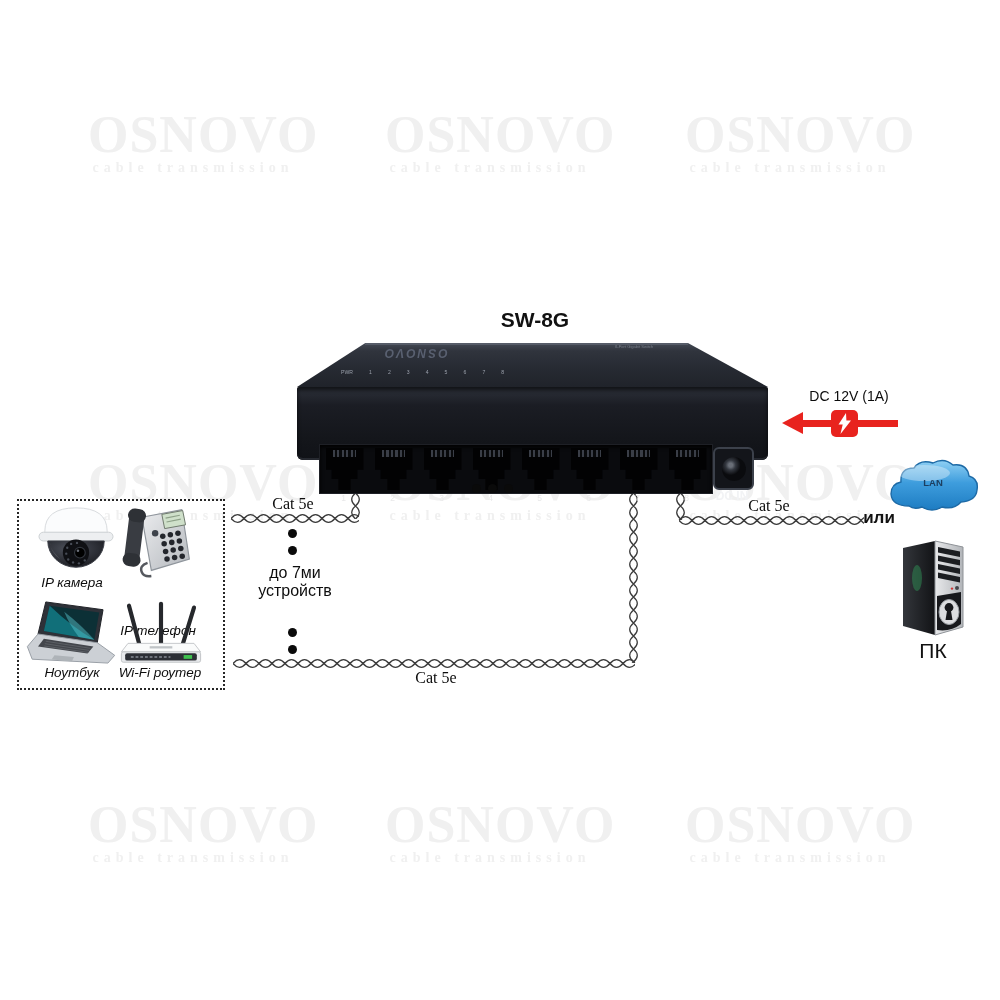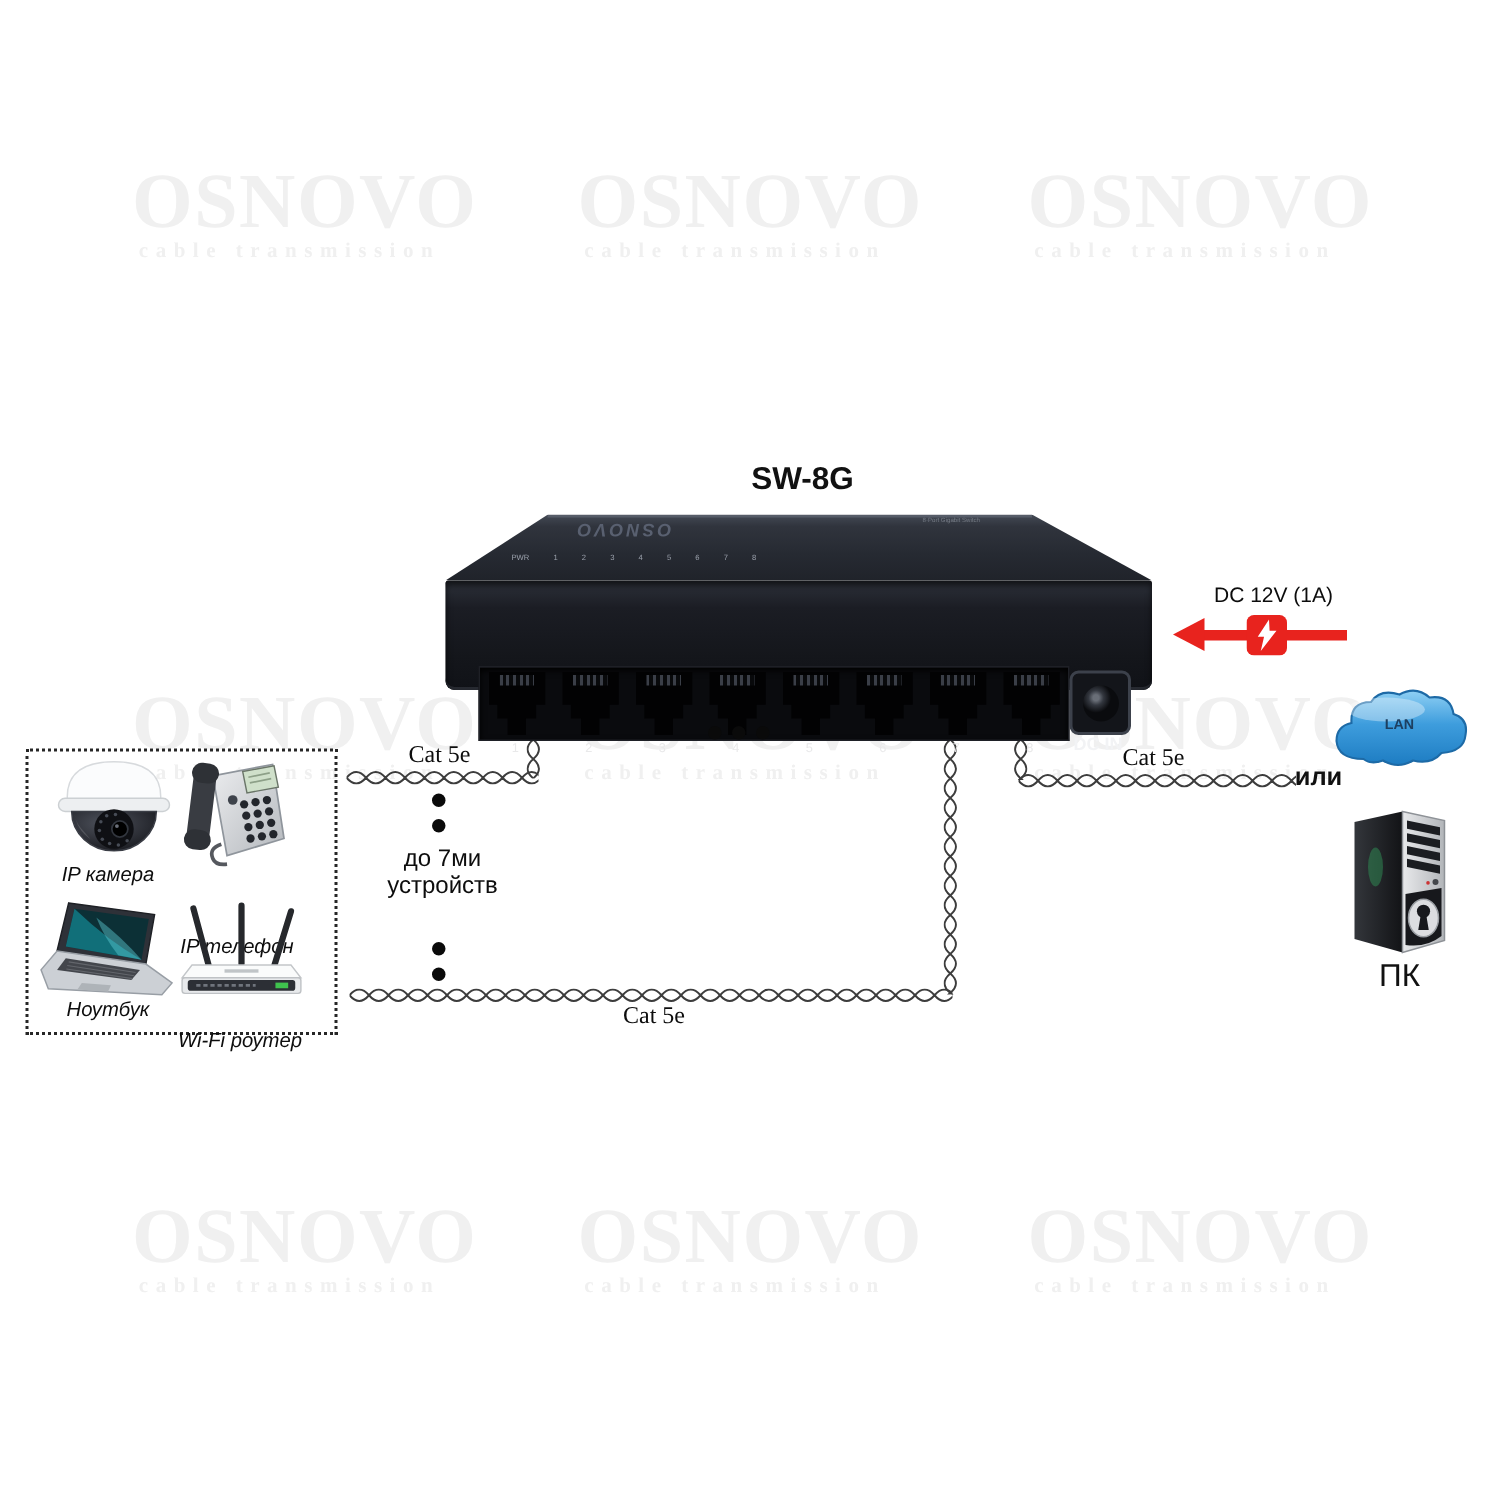--- a/index.html
+++ b/index.html
@@ -275,21 +275,21 @@
       <path d="M48 45 L48 4"></path>
       <path d="M71 47 L83 8"></path>
   </g>
   <path d="M13 46 L83 46 L90 55 L6 55 Z" fill="#fafbfb" stroke="#c3c6c9" stroke-width="1"></path>
   <rect x="36" y="49" width="24" height="2.4" fill="#9aa0a5" opacity=".6"></rect>
   <rect x="6" y="55" width="84" height="11" rx="2" fill="#e8eaec" stroke="#bfc2c5" stroke-width="1"></rect>
   <rect x="10" y="56.6" width="76" height="7.6" rx="2" fill="#2c2f35"></rect>
   <path d="M16 60.4 L58 60.4" stroke="#6f747c" stroke-width="2" stroke-dasharray="3 2"></path>
   <rect x="72" y="58.4" width="9" height="4" fill="#3fc24e"></rect>
 </svg>
-<div class="dev-label" style="left:110px;top:686px;width:100px;">Wi-Fi роутер</div>
+<div class="dev-label" style="left:110px;top:665px;width:100px;">Wi-Fi роутер</div>
 
 <div class="cat5e" style="left:253px;top:495px;">Cat 5e</div>
 <div class="cat5e" style="left:396px;top:669px;">Cat 5e</div>
 <div class="cat5e" style="left:729px;top:497px;">Cat 5e</div>
 
 <div class="dot" style="left:472px;top:484px;"></div>
 <div class="dot" style="left:488px;top:484px;"></div>
 <div class="dot" style="left:504px;top:484px;"></div>
 <div class="dot" style="left:288px;top:529px;"></div>
 <div class="dot" style="left:288px;top:546px;"></div>

